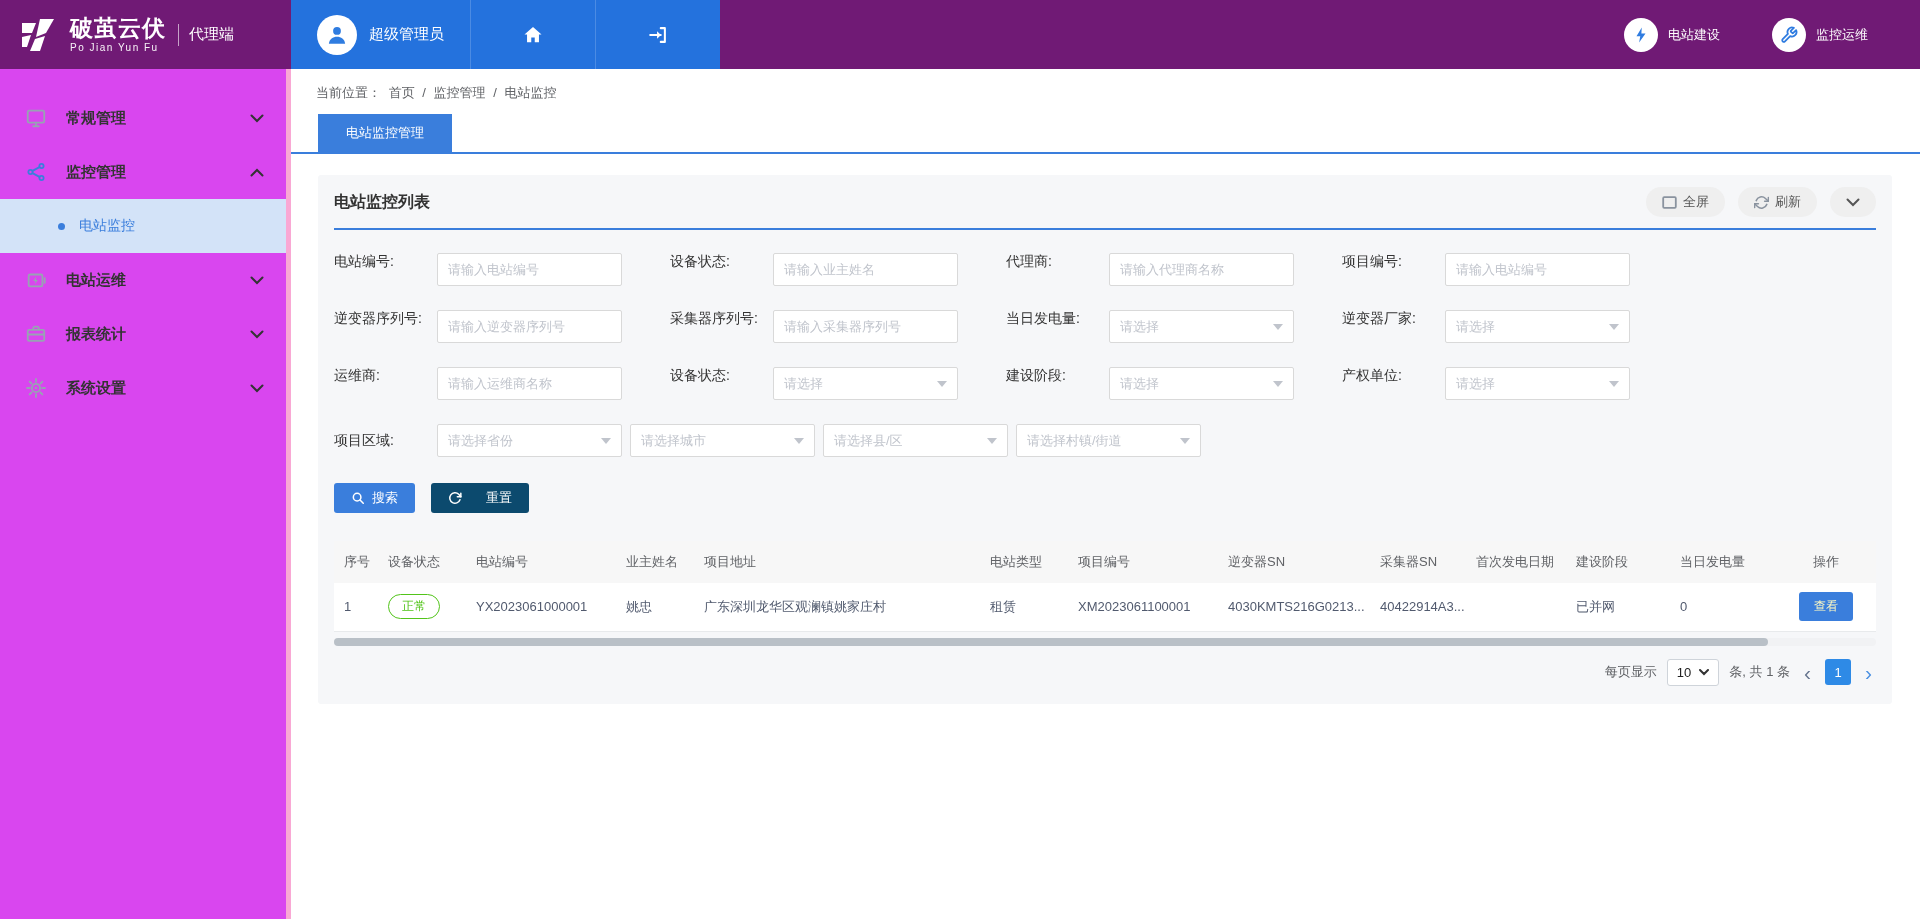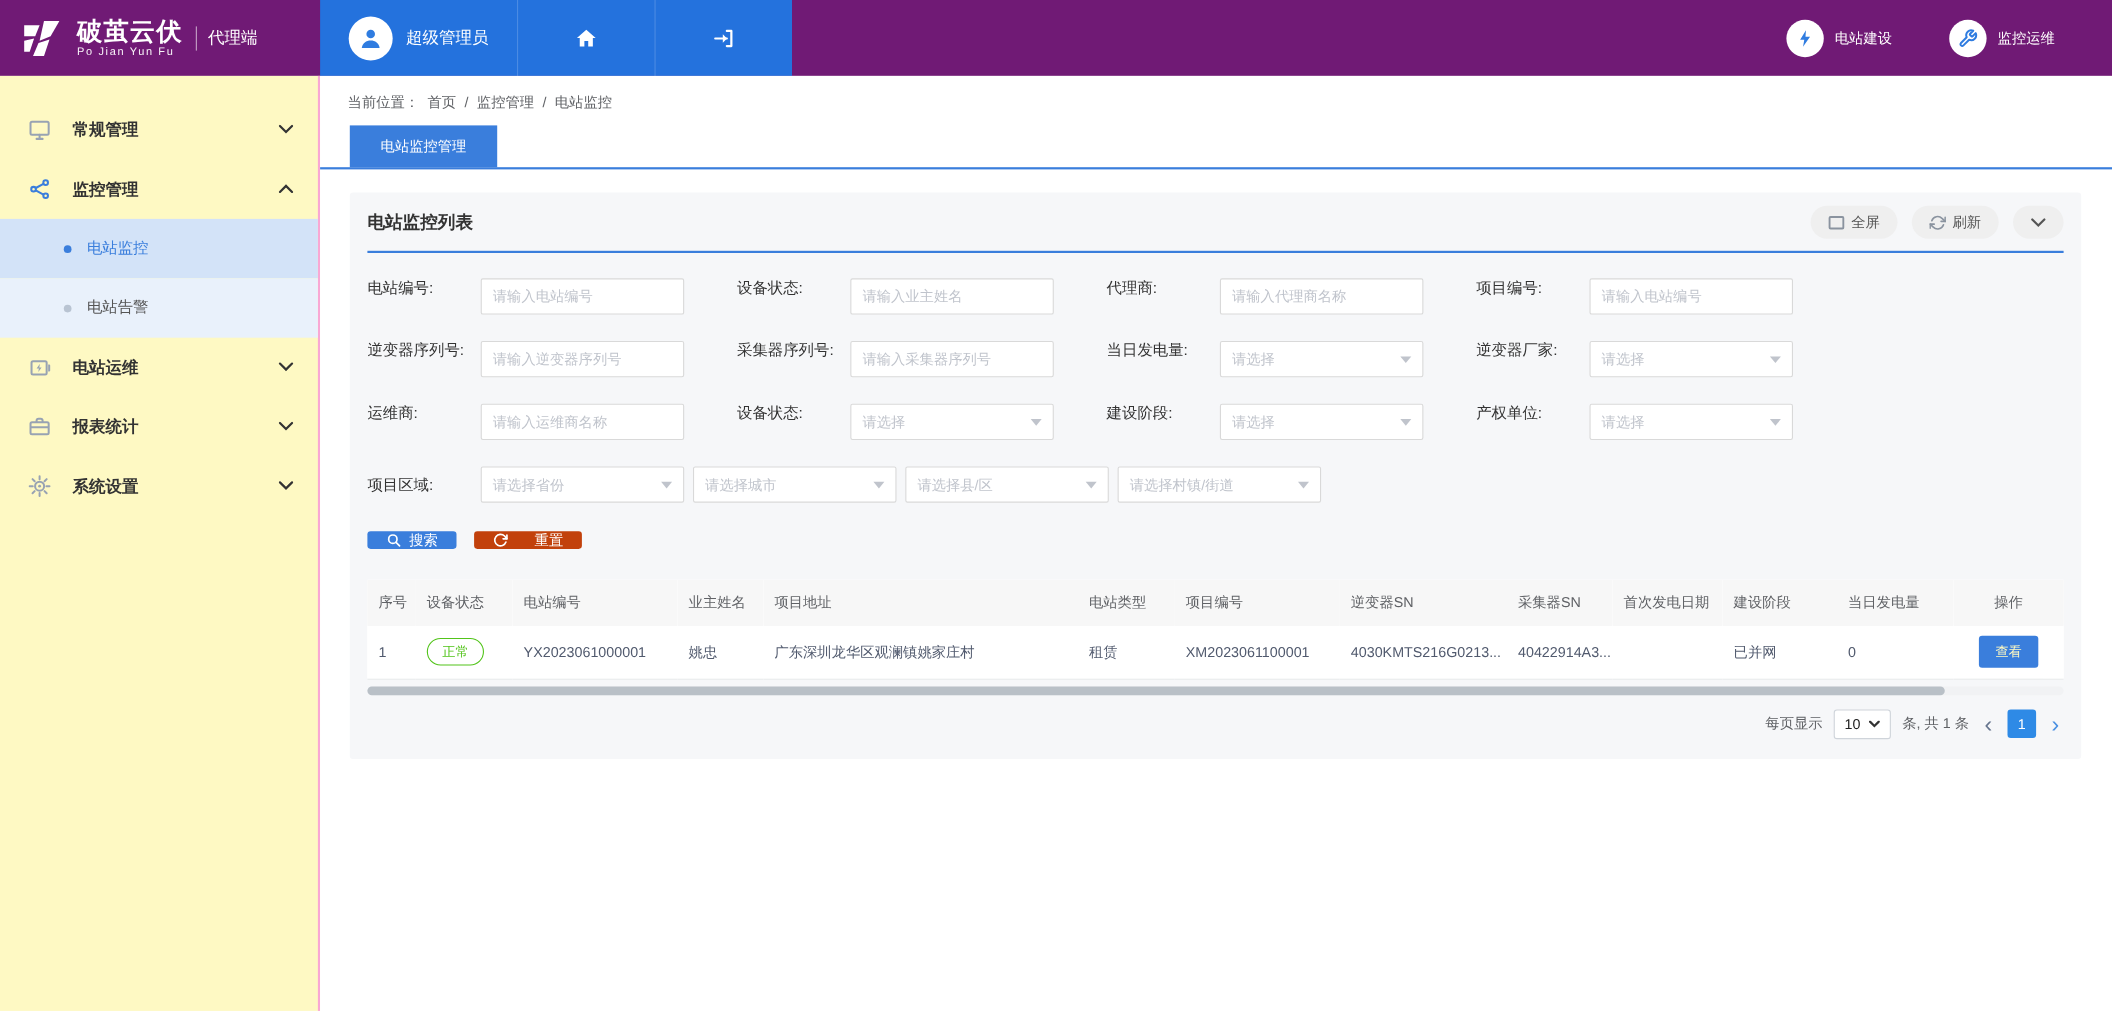--- a/index.html
+++ b/index.html
@@ -19,21 +19,21 @@
   .user-sec { background:#2472dd; display:flex; align-items:stretch; }
   .user-block { display:flex; align-items:center; padding:0 26px; gap:12px; font-size:15px; }
   .icon-block { width:125px; display:flex; align-items:center; justify-content:center; border-left:1px solid rgba(255,255,255,.18); cursor:pointer; }
   .avatar { width:40px; height:40px; border-radius:50%; background:#fff; display:flex; align-items:center; justify-content:center; }
   .hd-spacer { flex:1; }
   .quick { display:flex; align-items:center; gap:10px; margin-right:52px; font-size:13px; cursor:pointer; }
   .quick-circle { width:34px; height:34px; border-radius:50%; background:#fff; display:flex; align-items:center; justify-content:center; }
 
   
   .body-row { display:flex; flex:1; min-height:0; }
-  .sidebar { width:291px; flex:0 0 291px; background:#fef9c3; border-right:2px solid #f9a8d4; padding-top:22px; }
+  .sidebar { width:291px; flex:0 0 291px; background:#d946ef; border-right:5px solid #f9a8d4; padding-top:22px; }
   .menu-item { height:54px; display:flex; align-items:center; padding:0 22px 0 24px; cursor:pointer; color:#333; }
   .menu-item .mi-icon { width:24px; height:24px; margin-right:18px; display:flex; align-items:center; justify-content:center; }
   .menu-item .mi-label { font-size:15px; font-weight:bold; }
   .menu-item .mi-caret { margin-left:auto; }
   .sub-item { height:54px; display:flex; align-items:center; padding-left:58px; font-size:14px; cursor:pointer; }
   .sub-item.active { background:#d3e3f8; color:#3a7edc; }
   .sub-item.normal { background:#e9f1fb; color:#555; }
   .dot { width:7px; height:7px; border-radius:50%; margin-right:14px; }
   .dot.blue { background:#3a7edc; }
   .dot.gray { background:#b9c4d2; }
@@ -61,24 +61,24 @@
     font-size:13px; padding:0 10px; color:#333; outline:none; }
   .f-input::placeholder { color:#c0c4cc; }
   .f-select { width:185px; height:33px; border:1px solid #d9d9d9; border-radius:2px; background:#fff;
     display:flex; align-items:center; justify-content:space-between; padding:0 10px; cursor:pointer; }
   .f-ph { font-size:13px; color:#c0c4cc; }
   .caret-down { width:0; height:0; border-left:5px solid transparent; border-right:5px solid transparent; border-top:6px solid #c0c4cc; }
   .region-row { display:flex; align-items:center; margin-top:24px; }
   .region-row .f-select { margin-right:8px; }
 
   .btn-row { display:flex; gap:16px; margin-top:26px; }
-  .btn { height:16px; border:none; border-radius:3px; color:#fff; font-size:13px;
+  .btn { height:30px; border:none; border-radius:3px; color:#fff; font-size:13px;
     display:flex; align-items:center; gap:7px; padding:0 17px; cursor:pointer; }
   .btn.search { background:#3a7edc; }
-  .btn.reset { background:#c2410c;gap:24px; }
+  .btn.reset { background:#0c4a6e;gap:24px; }
 
   
   .table-wrap { margin-top:28px; }
   table { width:100%; border-collapse:collapse; table-layout:fixed; background:#fff; }
   th { background:#f7f7f7; color:#606266; font-weight:normal; font-size:13px; text-align:left;
     height:42px; padding:0 10px; white-space:nowrap; overflow:hidden; }
   td { height:48px; padding:0 10px; color:#515a6e; font-size:13px; border-bottom:1px solid #e8eaec;
     white-space:nowrap; overflow:hidden; background:#fff; }
   th:nth-child(1),td:nth-child(1){width:44px;}
   th:nth-child(2),td:nth-child(2){width:88px;}
@@ -208,24 +208,20 @@
         <span class="mi-caret">
           <svg width="14" height="9" viewBox="0 0 14 9" fill="none" stroke="#333" stroke-width="2" stroke-linecap="round">
               <path d="M1.5 7.5L7 2l5.5 5.5"></path>
             </svg>
         </span>
       </div>
 
       <div class="sub-item active">
         <span class="dot blue"></span>
         <span>电站监控</span>
-      </div>
-      <div class="sub-item normal">
-        <span class="dot gray"></span>
-        <span>电站告警</span>
       </div>
 
       <div class="menu-item">
         <span class="mi-icon">
           <svg width="22" height="22" viewBox="0 0 24 24" fill="none" stroke="#98a3b3" stroke-width="2" stroke-linejoin="round">
             <rect x="4" y="6" width="15" height="13" rx="1.5"></rect>
               <path d="M20.5 10h1v5h-1"></path>
             <polygon points="12.3,8.5 9,13 11.3,13 10.7,16.5 14,12 11.7,12" fill="#98a3b3" stroke="none"></polygon>
           </svg>
         </span>

